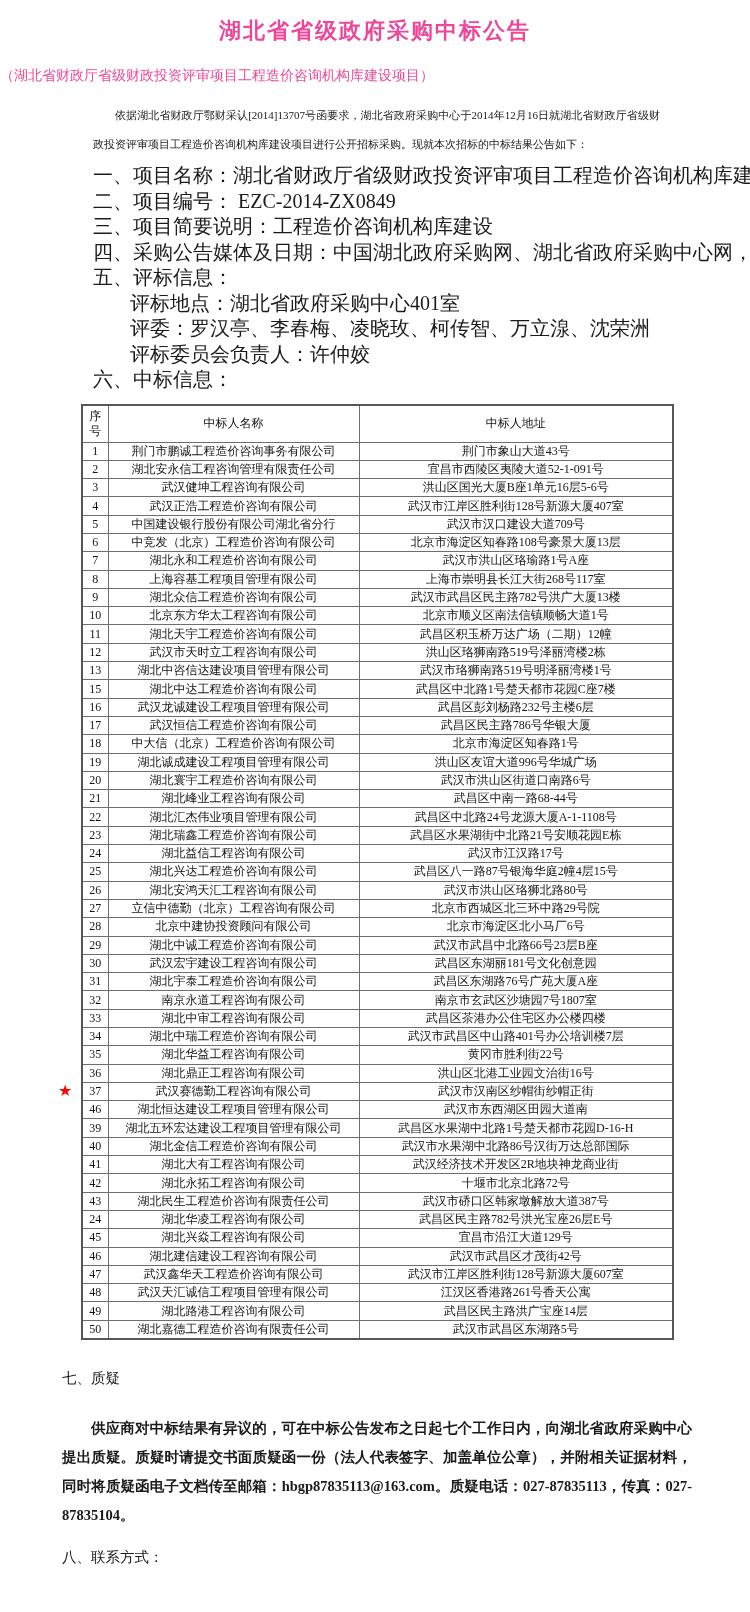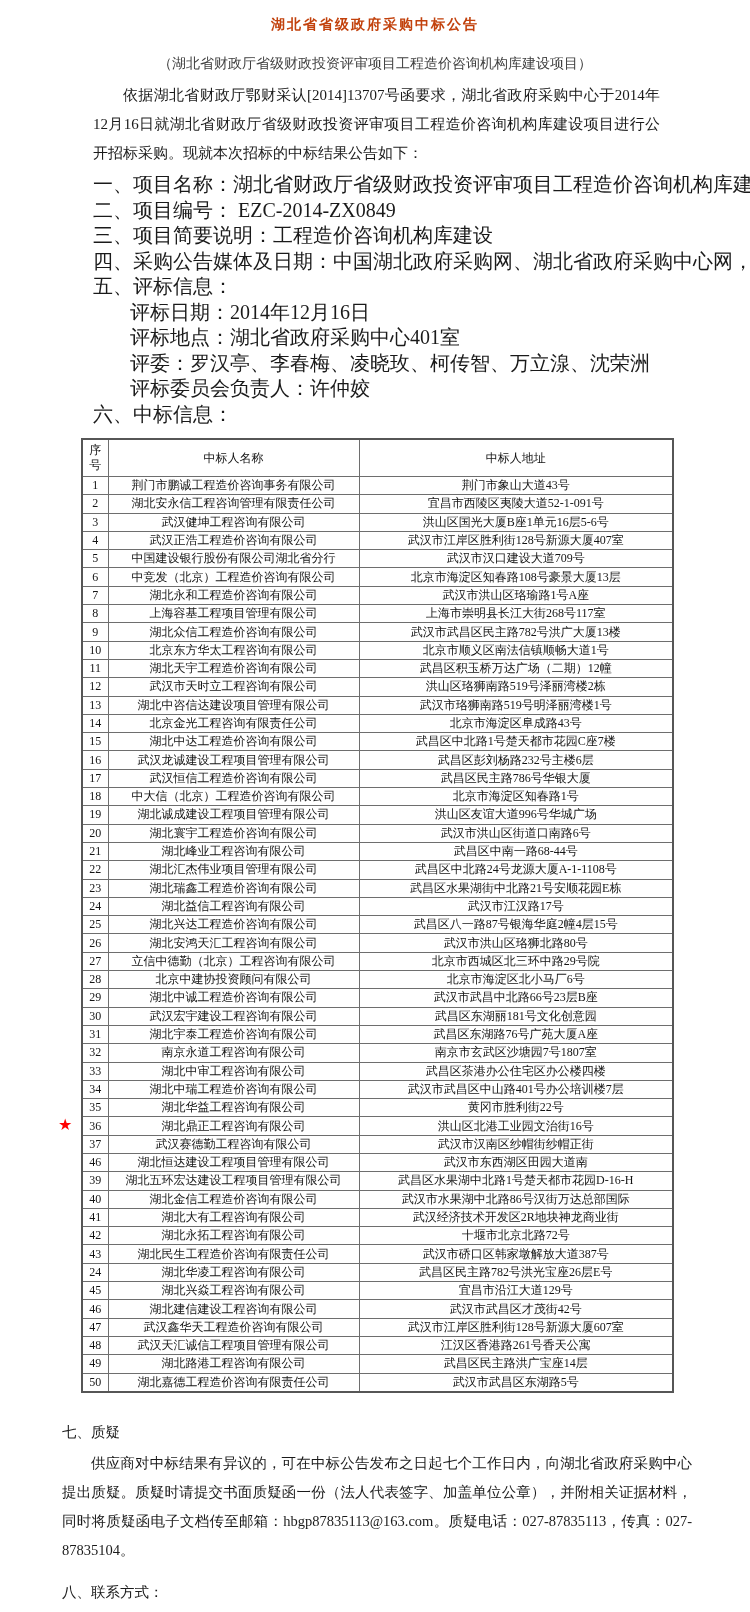--- a/index.html
+++ b/index.html
@@ -6,30 +6,30 @@
   body {
     width:750px; height:1612px; overflow:hidden;
     font-family:"Liberation Serif","DejaVu Serif",serif;
     color:#1a1a1a;
     -webkit-font-smoothing:antialiased;
   }
   .page { position:relative; width:750px; height:1612px; background:#ffffff; }
 
   .title {
     margin:0; padding-top:16px;
-    text-align:center; font-size:14px; font-weight:bold;
-    letter-spacing:2px; color:#c2410c;
+    text-align:center; font-size:22px; font-weight:bold;
+    letter-spacing:2px; color:#ec4899;
   }
   .subtitle {
-    margin-top:21px; text-align:center; font-size:14px; color:#404040;
+    margin-top:21px; text-align:left; font-size:14px; color:#ec4899;
   }
 
   .intro {
-    margin:8px 90px 0 93px;
-    font-size:15px; line-height:29px; text-indent:2em; text-align:justify;
+    margin:16px 90px 0 93px;
+    font-size:11px; line-height:29px; text-indent:2em; text-align:justify;
   }
 
   .sections { margin:4px 40px 0 93px; font-size:20px; }
   .sec-line { line-height:25.5px; white-space:nowrap; }
   .sub-line { line-height:25.5px; padding-left:37px; white-space:nowrap; }
 
   .table-wrap { position:relative; margin:11px 0 0 81px; width:591px; }
   table.winners {
     border-collapse:collapse; table-layout:fixed; width:591px;
     font-size:12px; color:#141414;
@@ -48,42 +48,41 @@
     padding:1px 2px; line-height:13px;
     overflow:hidden; white-space:nowrap;
   }
   tr.highlight .name-inner { border-bottom:2px solid #ff0000; padding-bottom:4px; }
   .star {
     position:absolute; left:-23px; top:0;
     color:#ff0000; font-size:16px; line-height:16px;
   }
 
   .bottom { margin:26px 58px 0 62px; font-size:14.5px; }
-  .bottom-heading { line-height:27px; }
+  .bottom-heading { line-height:27px;font-family:Liberation Mono, monospace; }
   .challenge-para {
-    margin-top:3px; line-height:29px; text-indent:2em; text-align:justify;
+    margin-top:21px; line-height:29px; text-indent:2em; text-align:justify;font-weight:bold;
   }
 </style>
 </head>
 <body>
 
 <div class="page">
 
   <h1 class="title">湖北省省级政府采购中标公告</h1>
   <div class="subtitle">（湖北省财政厅省级财政投资评审项目工程造价咨询机构库建设项目）</div>
 
   <p class="intro">依据湖北省财政厅鄂财采认[2014]13707号函要求，湖北省政府采购中心于2014年12月16日就湖北省财政厅省级财政投资评审项目工程造价咨询机构库建设项目进行公开招标采购。现就本次招标的中标结果公告如下：</p>
 
   <div class="sections">
     <div class="sec-line">一、项目名称：湖北省财政厅省级财政投资评审项目工程造价咨询机构库建设项目</div>
     <div class="sec-line">二、项目编号：  EZC-2014-ZX0849</div>
     <div class="sec-line">三、项目简要说明：工程造价咨询机构库建设</div>
     <div class="sec-line">四、采购公告媒体及日期：中国湖北政府采购网、湖北省政府采购中心网，2014年11月25日。</div>
     <div class="sec-line">五、评标信息：</div>
-    <div class="sub-line">评标日期：2014年12月16日</div>
     <div class="sub-line">评标地点：湖北省政府采购中心401室</div>
     <div class="sub-line">评委：罗汉亭、李春梅、凌晓玫、柯传智、万立湶、沈荣洲</div>
     <div class="sub-line">评标委员会负责人：许仲姣</div>
     <div class="sec-line">六、中标信息：</div>
   </div>
 
   <div class="table-wrap">
     <div class="star" style="top: 679px;">★</div>
     <table class="winners">
       <colgroup>
@@ -171,25 +170,20 @@
             <td><span class="name-inner">武汉市天时立工程咨询有限公司</span></td>
             <td>洪山区珞狮南路519号泽丽湾楼2栋</td>
           </tr>
 
           <tr>
             <td>13</td>
             <td><span class="name-inner">湖北中咨信达建设项目管理有限公司</span></td>
             <td>武汉市珞狮南路519号明泽丽湾楼1号</td>
           </tr>
 
-          <tr>
-            <td>14</td>
-            <td><span class="name-inner">北京金光工程咨询有限责任公司</span></td>
-            <td>北京市海淀区阜成路43号</td>
-          </tr>
 
           <tr>
             <td>15</td>
             <td><span class="name-inner">湖北中达工程造价咨询有限公司</span></td>
             <td>武昌区中北路1号楚天都市花园C座7楼</td>
           </tr>
 
           <tr>
             <td>16</td>
             <td><span class="name-inner">武汉龙诚建设工程项目管理有限公司</span></td>

